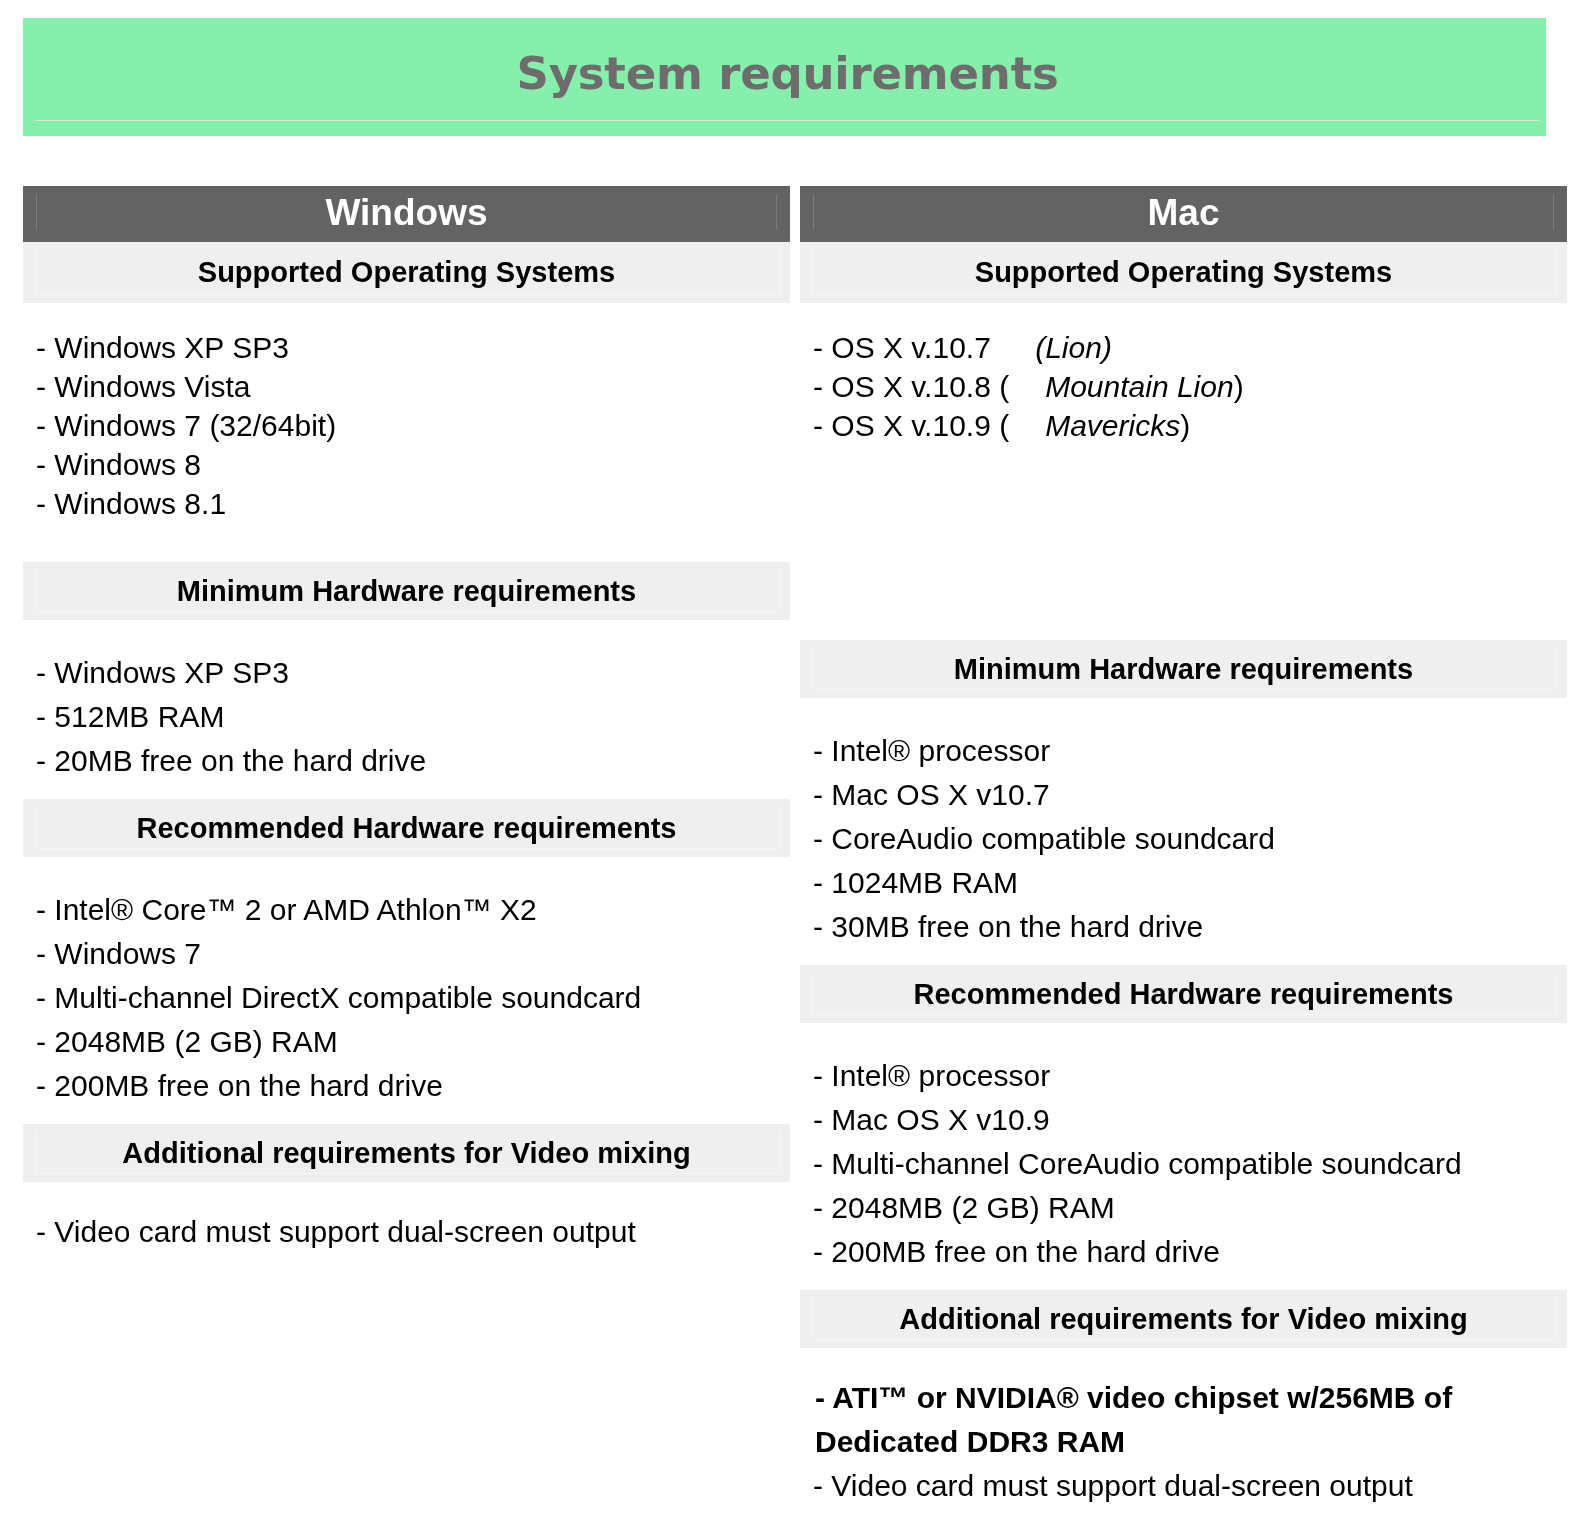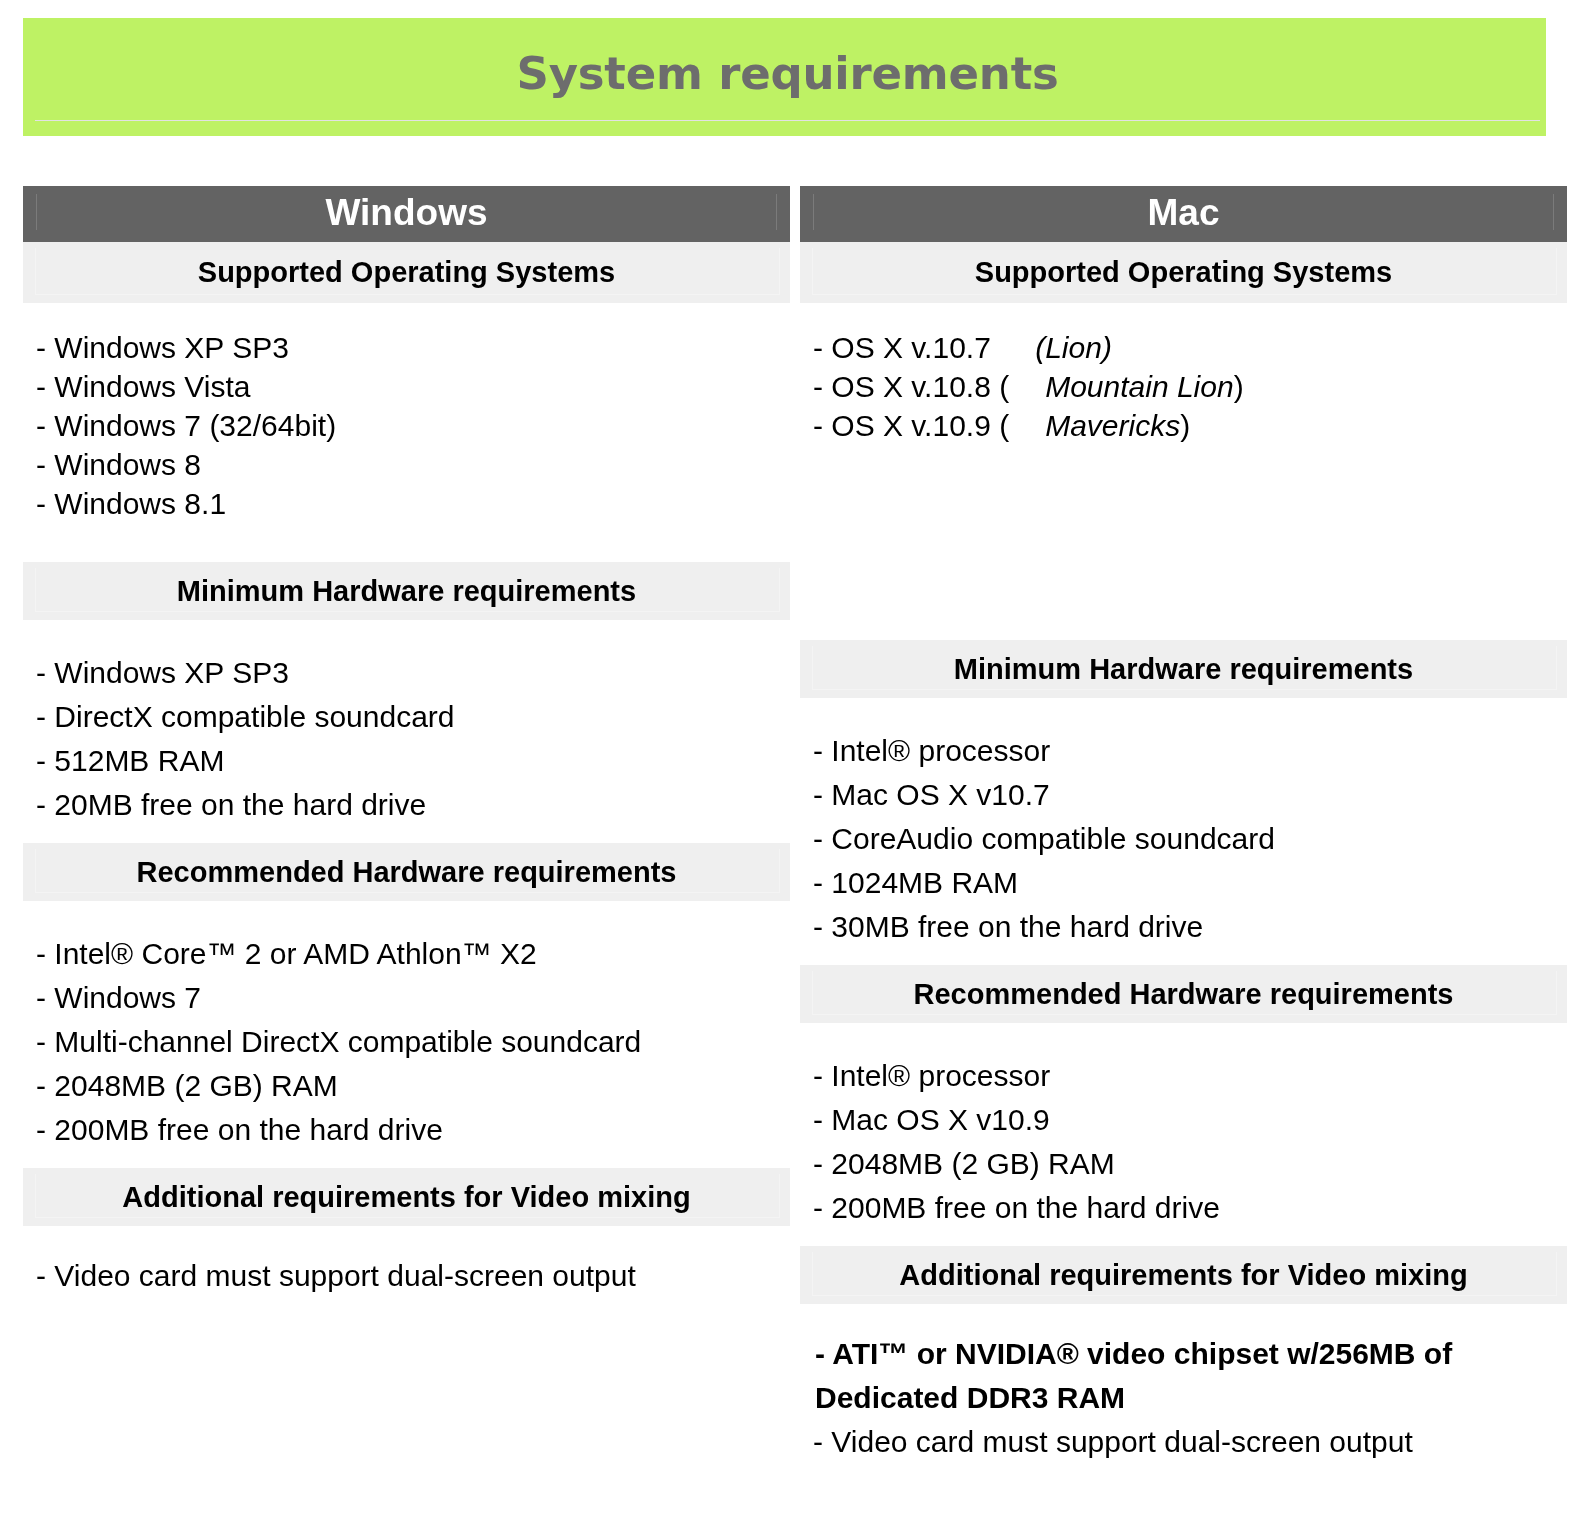--- a/index.html
+++ b/index.html
@@ -22,21 +22,21 @@
     background: #ffffff;
   }
 
   
   .title-banner {
     position: absolute;
     left: 23px;
     top: 18px;
     width: 1523px;
     height: 118px;
-    background: #bef264;
+    background: #86efac;
     box-sizing: border-box;
   }
   .title-banner-inner {
     position: absolute;
     left: 12px;
     top: 9px;
     right: 6px;
     height: 94px;
     border-bottom: 1px solid #e2e2e2;
     box-sizing: border-box;
@@ -206,21 +206,20 @@
 
       <div class="spacer-os-min"></div>
 
       <div class="sec-min">
         <div class="section-head">
           <div class="section-head-inner"></div>
           <span class="section-title">Minimum Hardware requirements</span>
         </div>
         <ul class="body-list">
           <li>- Windows XP SP3</li>
-          <li>- DirectX compatible soundcard</li>
           <li>- 512MB RAM</li>
           <li>- 20MB free on the hard drive</li>
         </ul>
       </div>
 
       <div class="spacer-min-rec"></div>
 
       <div class="sec-rec">
         <div class="section-head">
           <div class="section-head-inner"></div>
@@ -288,20 +287,21 @@
       <div class="spacer-min-rec"></div>
 
       <div class="sec-rec">
         <div class="section-head">
           <div class="section-head-inner"></div>
           <span class="section-title">Recommended Hardware requirements</span>
         </div>
         <ul class="body-list">
           <li>- Intel® processor</li>
           <li>- Mac OS X v10.9</li>
+          <li>- Multi-channel CoreAudio compatible soundcard</li>
           <li>- 2048MB (2 GB) RAM</li>
           <li>- 200MB free on the hard drive</li>
         </ul>
       </div>
 
       <div class="spacer-rec-vid"></div>
 
       <div class="sec-vid">
         <div class="section-head">
           <div class="section-head-inner"></div>

